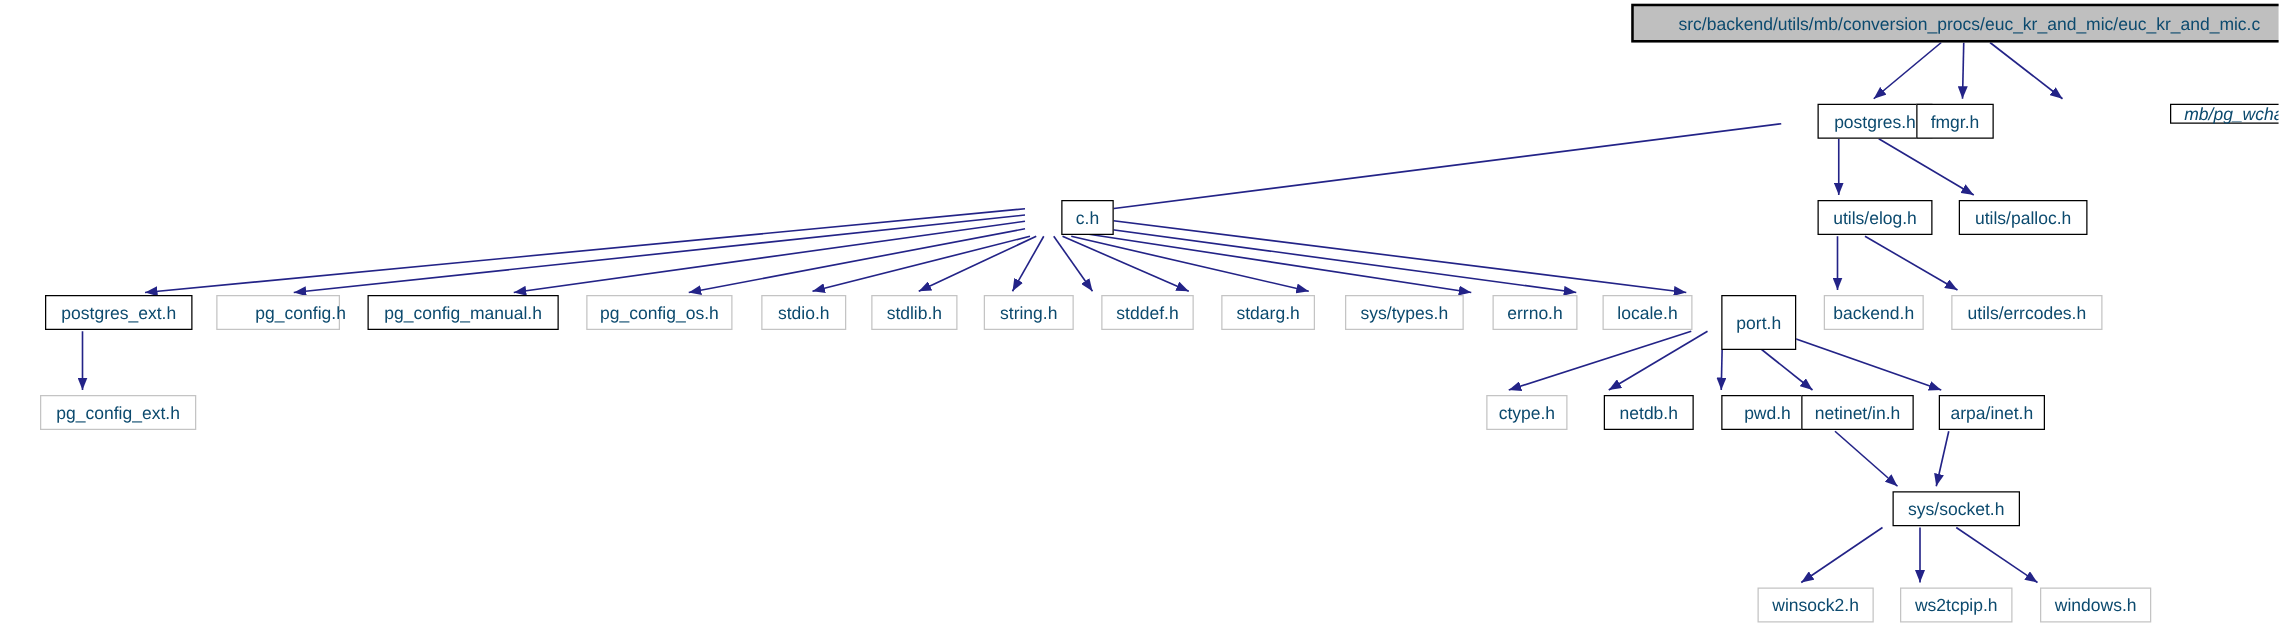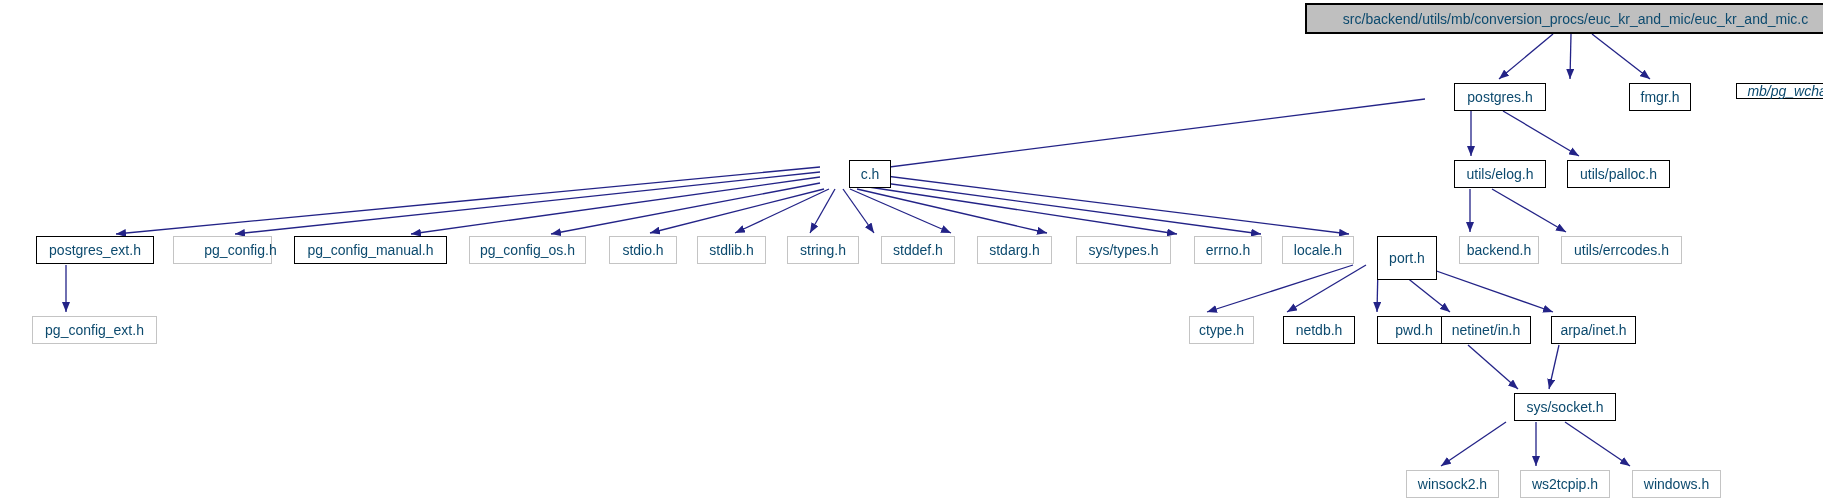--- a/index.html
+++ b/index.html
@@ -86,21 +86,21 @@
       <line x1="1559" y1="345" x2="1549" y2="389" marker-end="url(#arrow)"></line>
       <line x1="1506" y1="422" x2="1441" y2="466" marker-end="url(#arrow)"></line>
       <line x1="1536" y1="422" x2="1536" y2="466" marker-end="url(#arrow)"></line>
       <line x1="1565" y1="422" x2="1630" y2="466" marker-end="url(#arrow)"></line>
     </g>
   </svg>
 
   <div class="node current" style="left:1276px; top:3px; width:541px; height:31px;">src/backend/utils/mb/conversion_procs/euc_kr_and_mic/euc_kr_and_mic.c</div>
 
   <div class="node doc" style="left:1425px; top:83px; width:92px; height:28px;">postgres.h</div>
-  <div class="node doc" style="left:1600px; top:83px; width:62px; height:28px;">fmgr.h</div>
+  <div class="node doc" style="left:1504px; top:83px; width:62px; height:28px;">fmgr.h</div>
   <div class="node doc" style="left:1707px; top:83px; width:118px; height:16px;font-style:italic;">mb/pg_wchar.h</div>
 
   <div class="node doc" style="left:820px; top:160px; width:42px; height:28px;">c.h</div>
   <div class="node doc" style="left:1425px; top:160px; width:92px; height:28px;">utils/elog.h</div>
   <div class="node doc" style="left:1538px; top:160px; width:103px; height:28px;">utils/palloc.h</div>
 
   <div class="node doc" style="left:7px; top:236px; width:118px; height:28px;">postgres_ext.h</div>
   <div class="node ext" style="left:144px; top:236px; width:99px; height:28px;padding-left:40px;">pg_config.h</div>
   <div class="node doc" style="left:265px; top:236px; width:153px; height:28px;">pg_config_manual.h</div>
   <div class="node ext" style="left:440px; top:236px; width:117px; height:28px;">pg_config_os.h</div>

